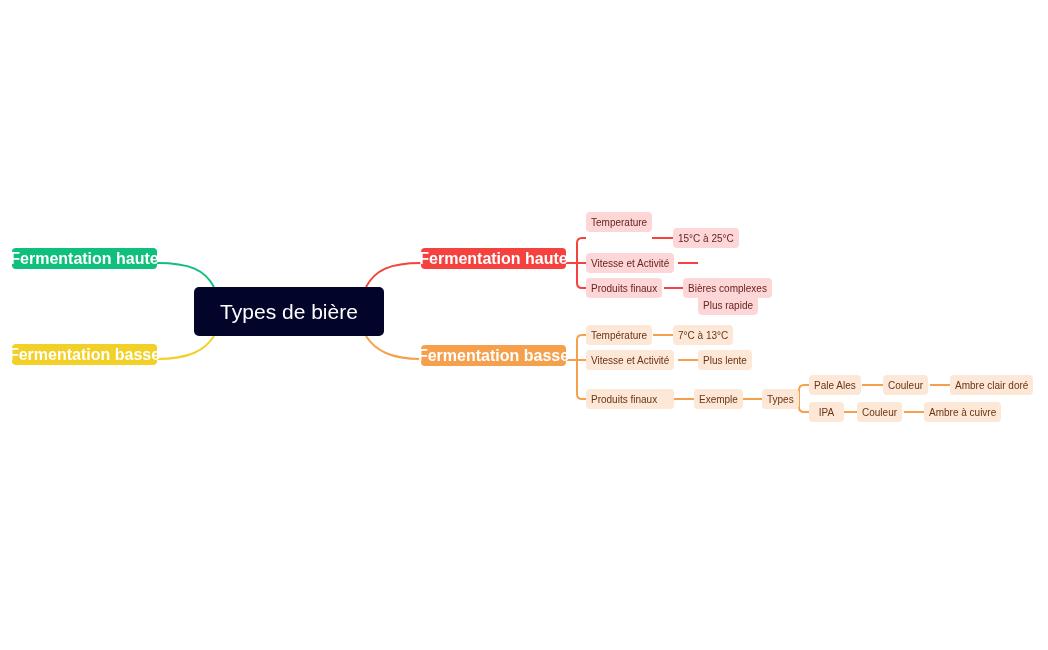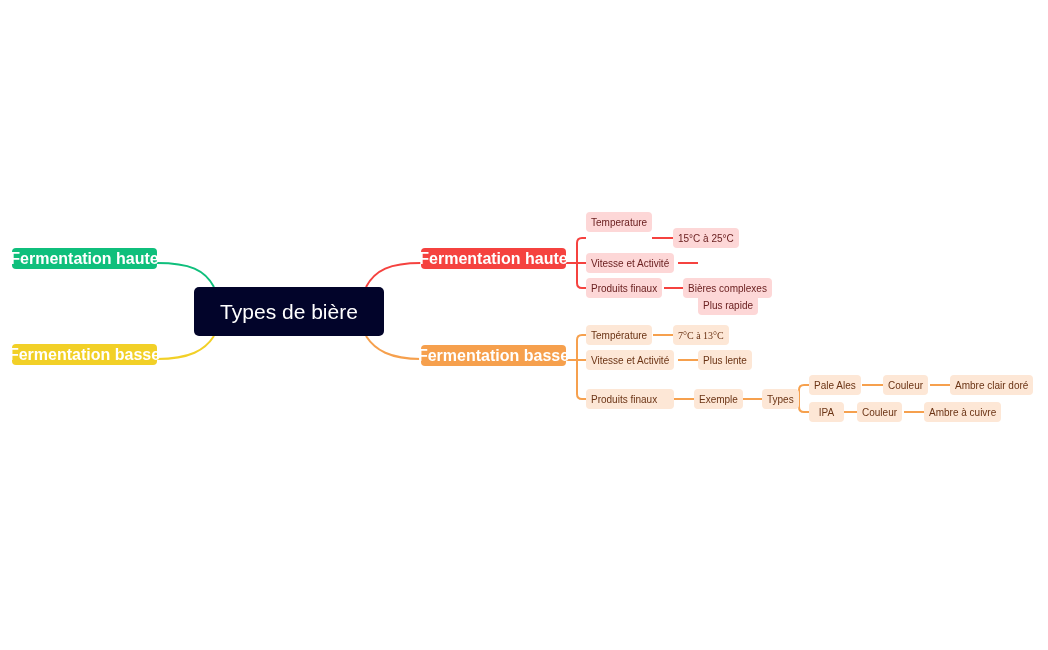--- a/index.html
+++ b/index.html
@@ -87,21 +87,21 @@
 <div class="node leaf-r" style="left:586px;top:278px;">
     <span>Produits finaux</span>
   </div>
 <div class="node leaf-r" style="left:683px;top:278px;">
     <span>Bières complexes</span>
   </div>
 
 <div class="node leaf-o" style="left:586px;top:325px;">
     <span>Température</span>
   </div>
-<div class="node leaf-o" style="left:673px;top:325px;font-family:Liberation Serif, serif;">
+<div class="node leaf-o" style="left:673px;top:325px;">
     <span>7°C à 13°C</span>
   </div>
 <div class="node leaf-o" style="left:586px;top:350px;">
     <span>Vitesse et Activité</span>
   </div>
 <div class="node leaf-o" style="left:698px;top:350px;">
     <span>Plus lente</span>
   </div>
 <div class="node leaf-o" style="left:586px;top:389px;width:88px;justify-content:flex-start;">
     <span>Produits finaux</span>

